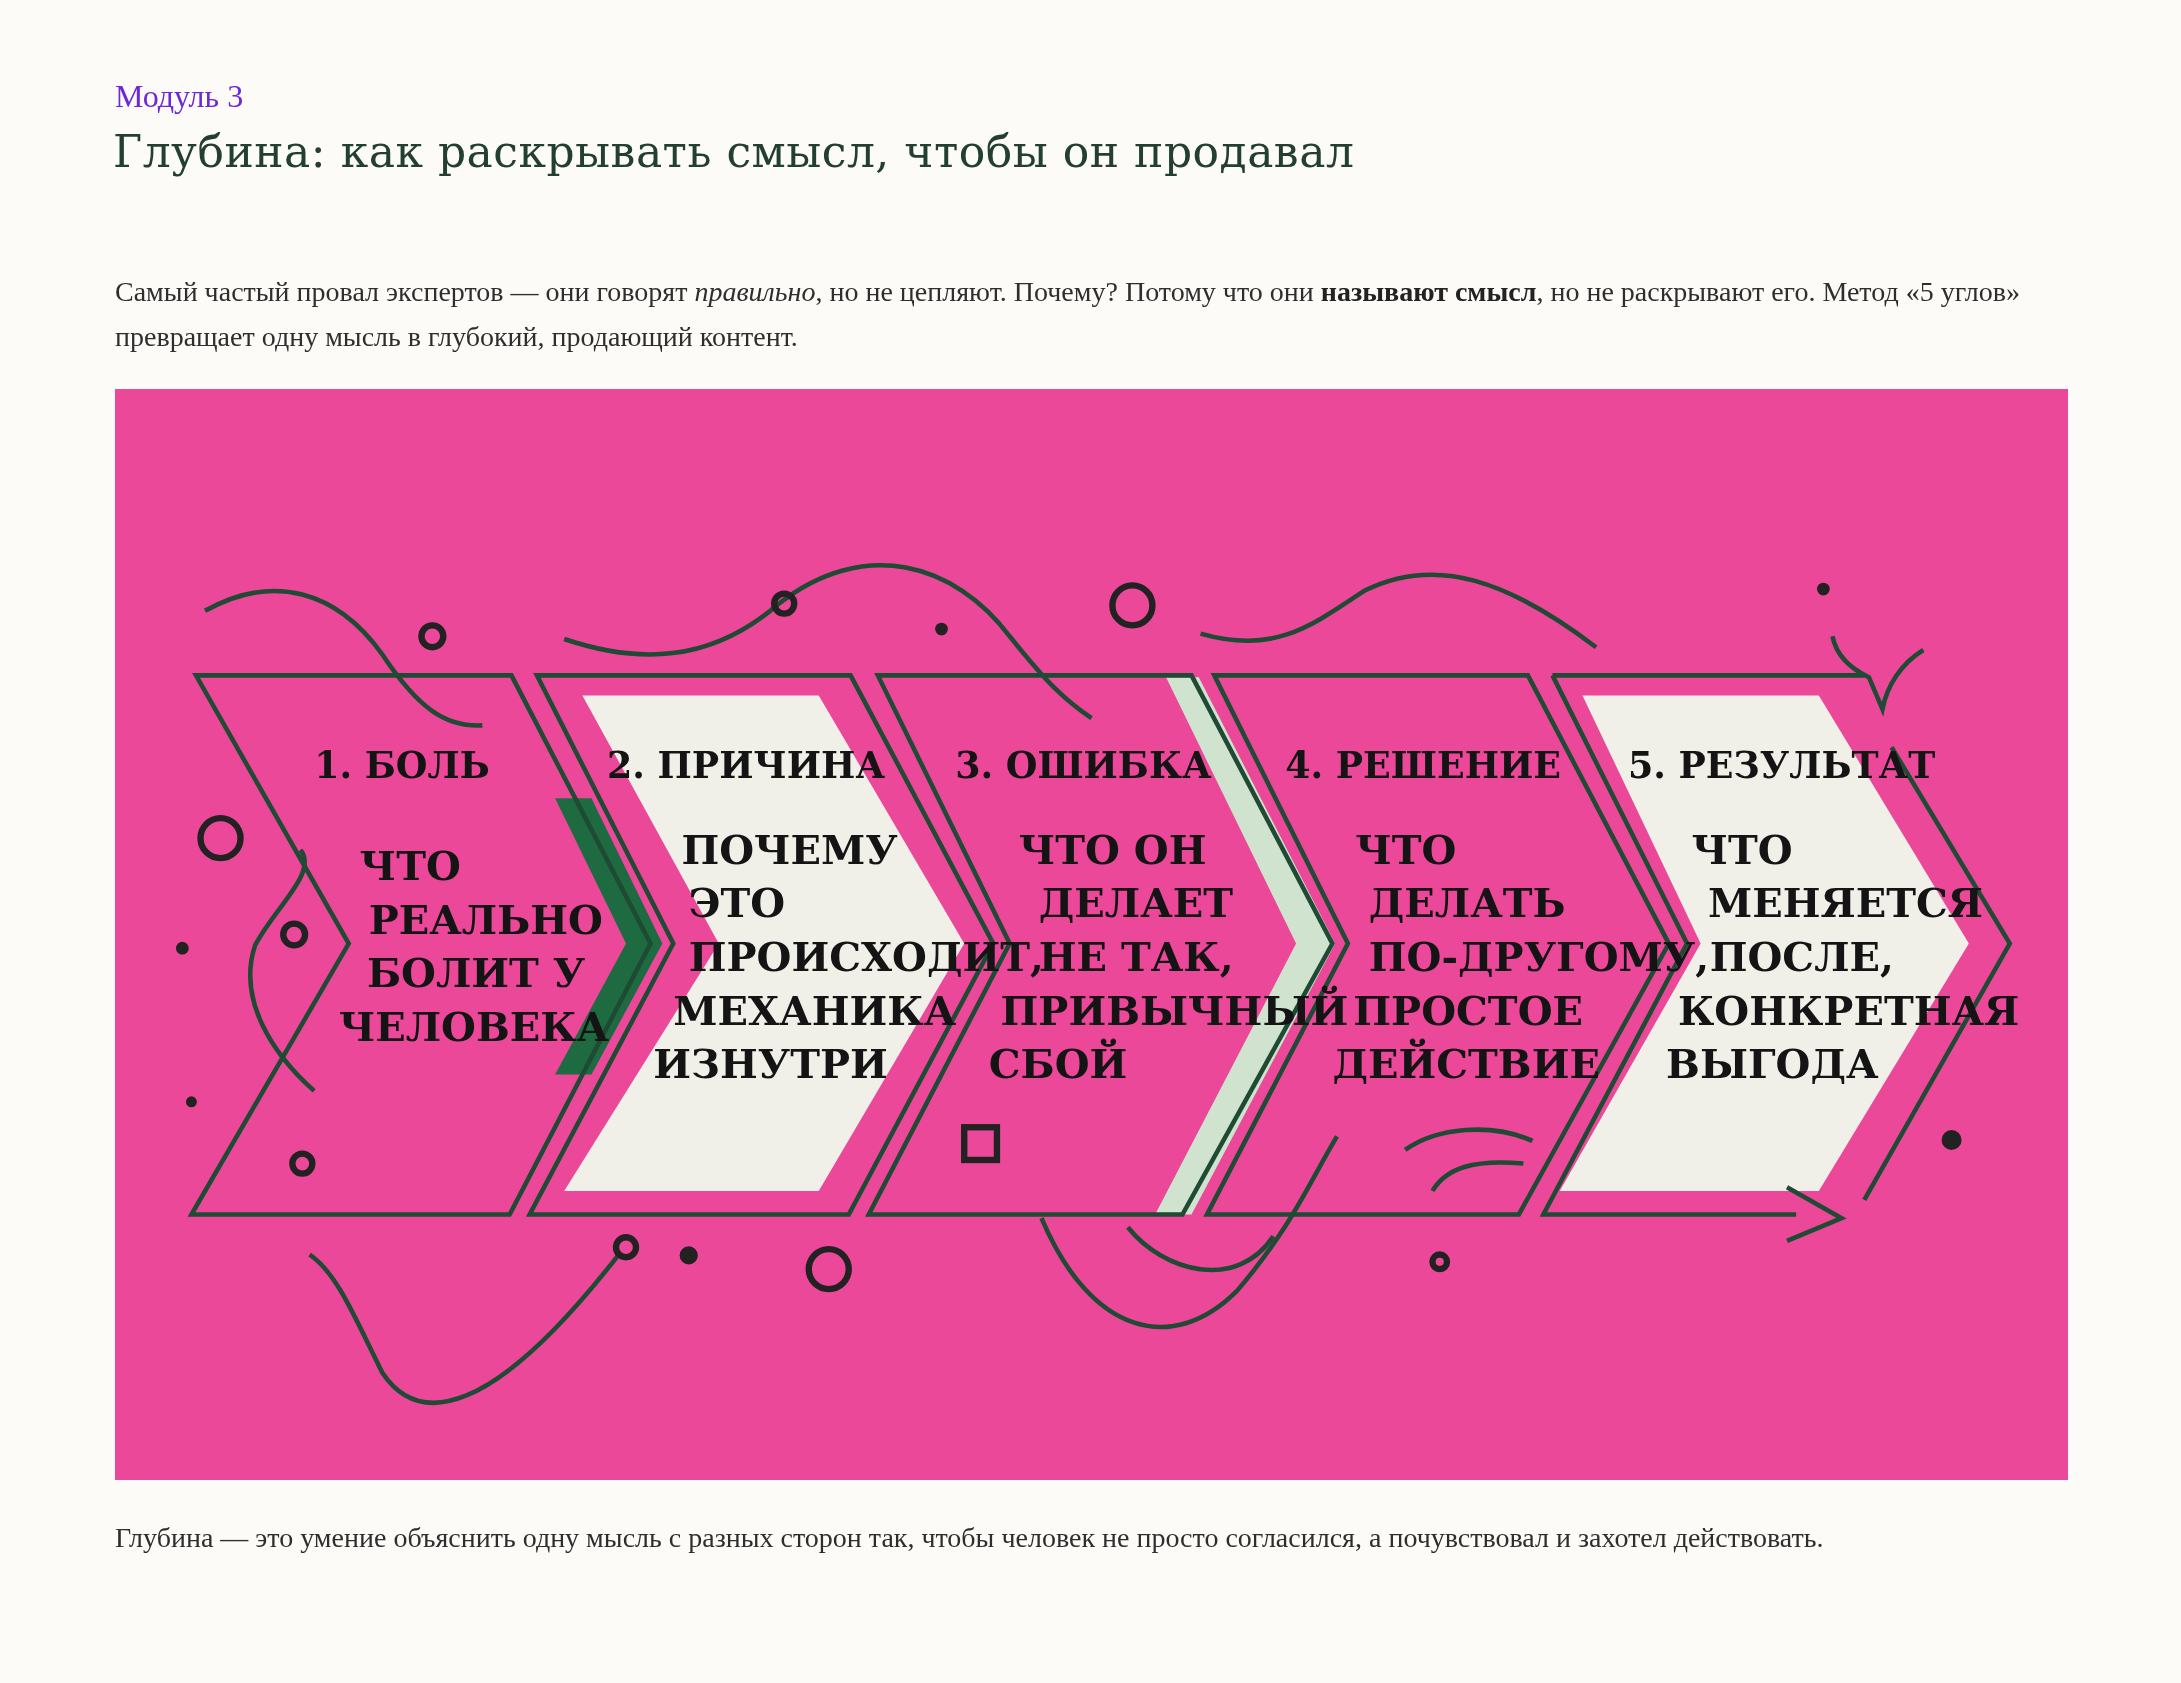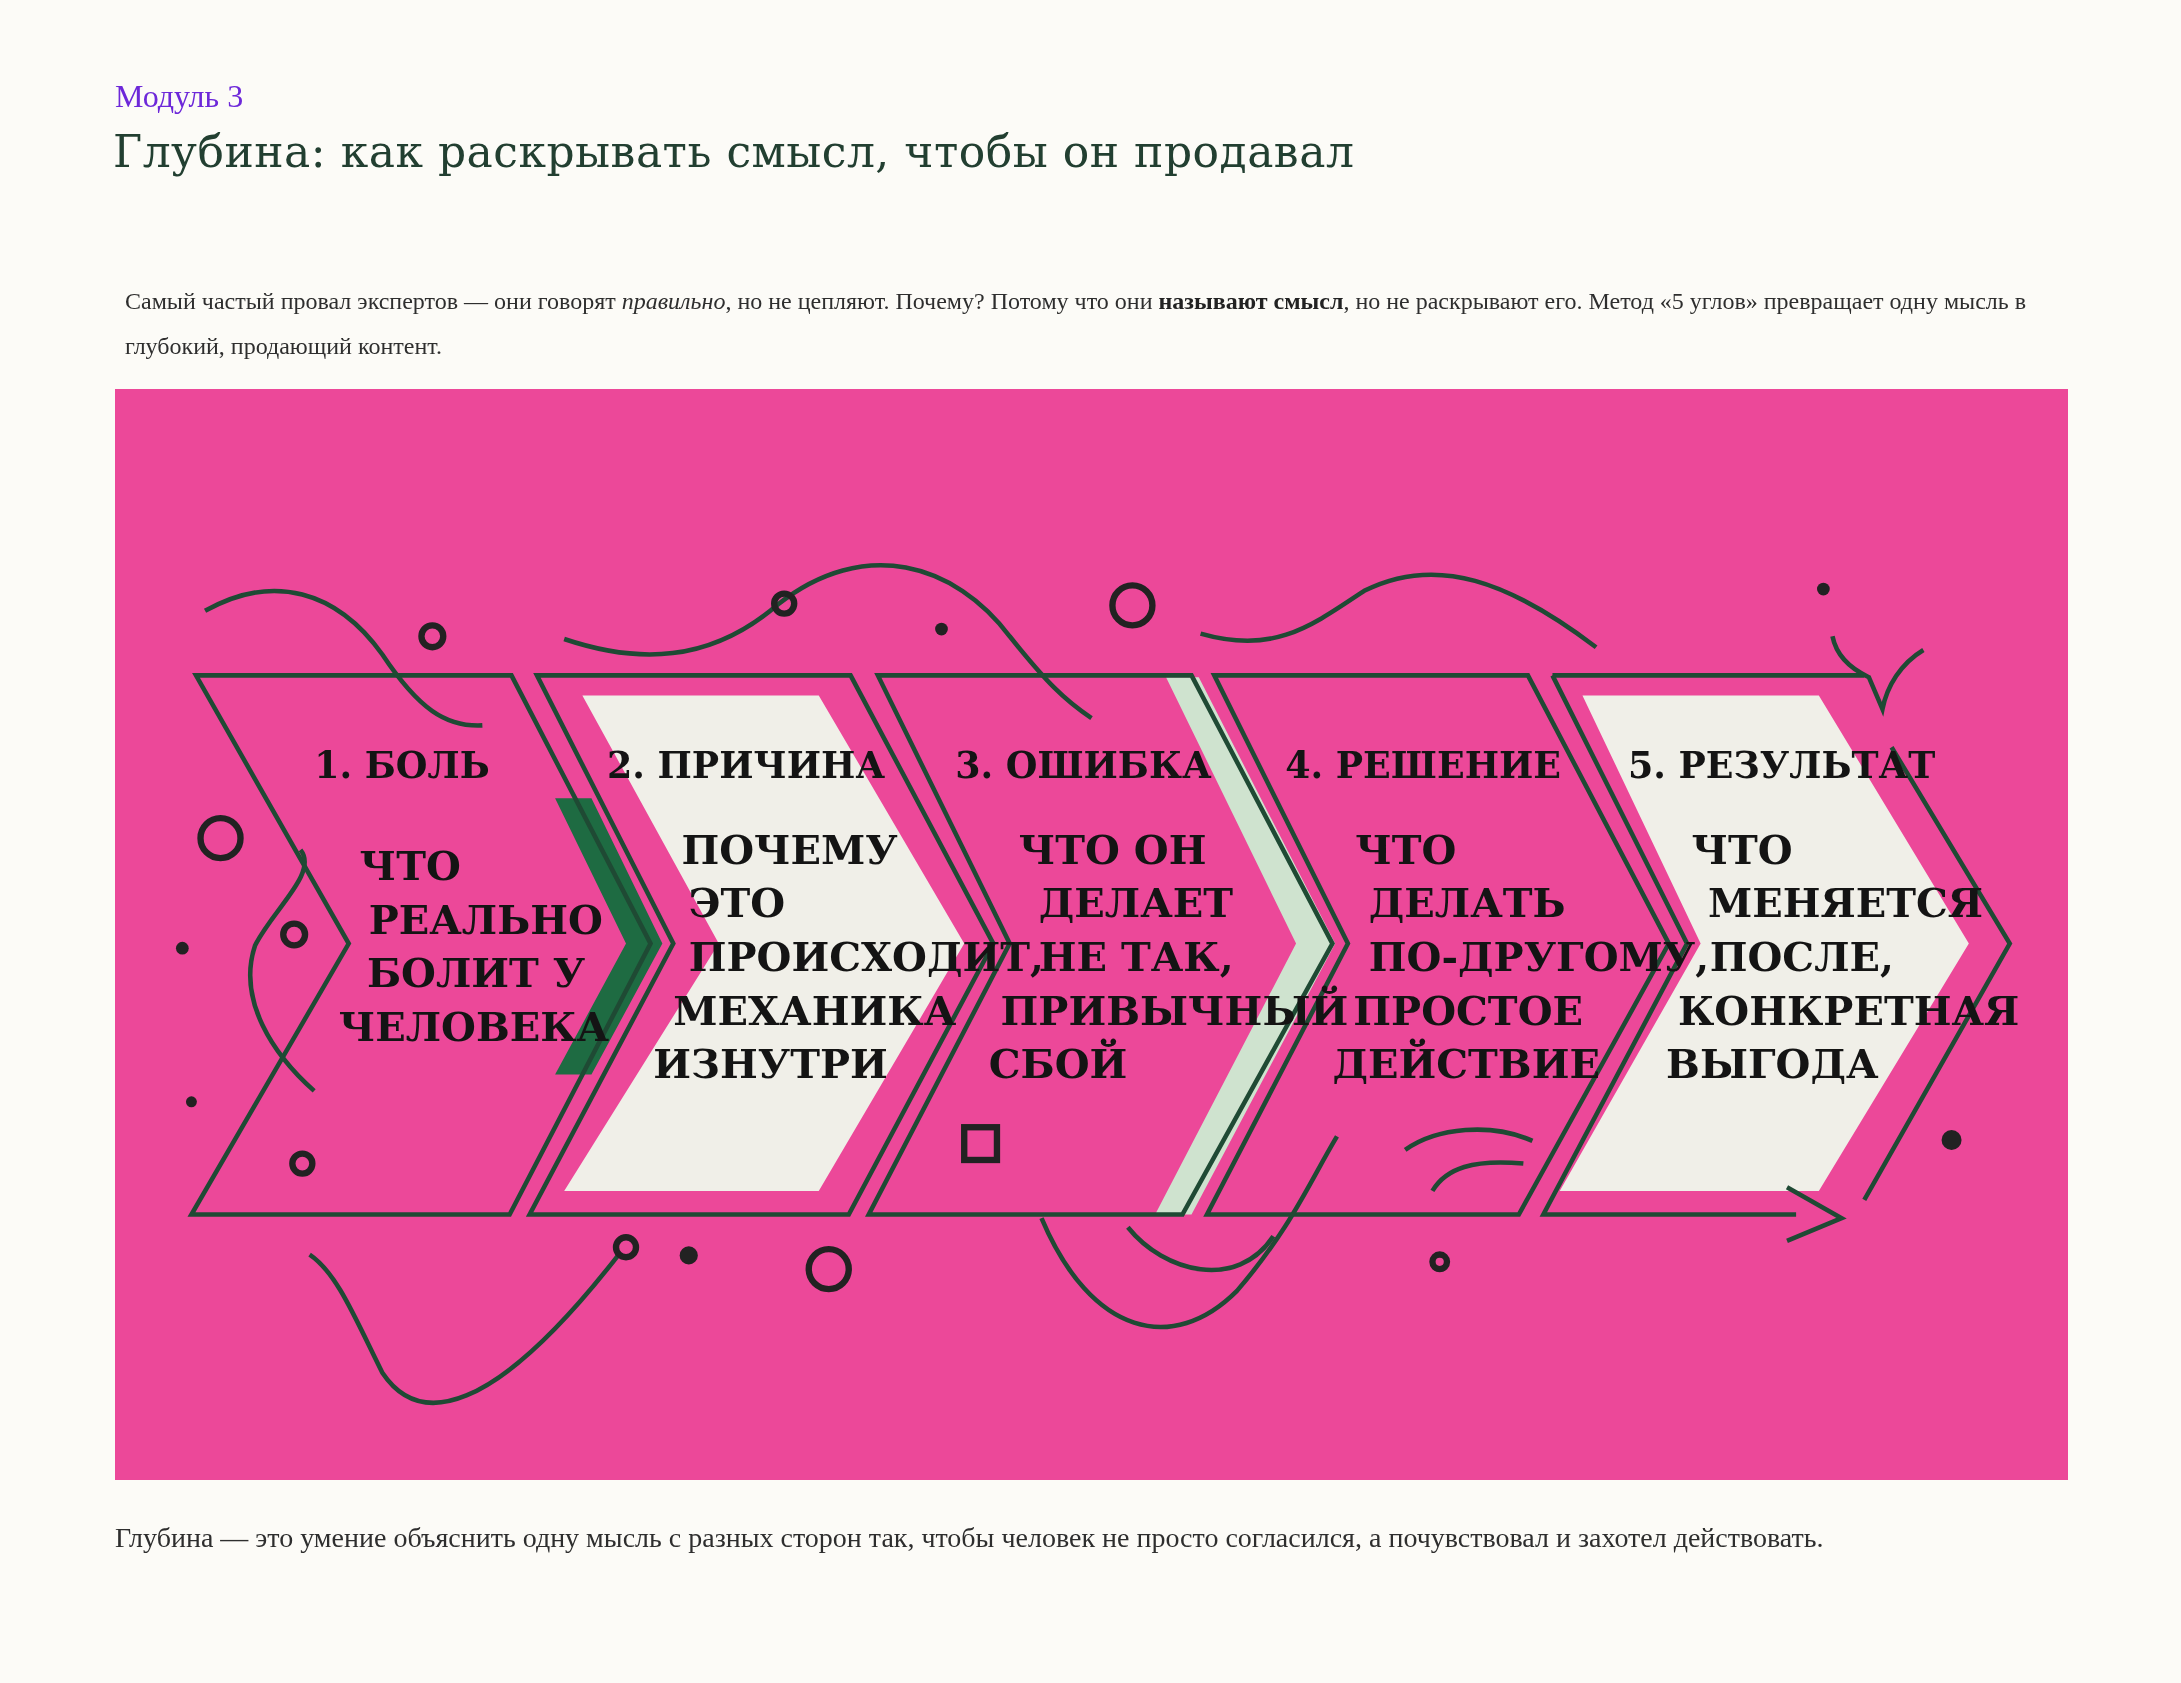--- a/index.html
+++ b/index.html
@@ -19,22 +19,22 @@
   }
   .page-title {
     position: absolute; left: 113px; top: 126px;
     font-family: "DejaVu Serif", serif;
     font-size: 44px; font-weight: normal; color: #223f31;
     margin: 0; letter-spacing: 0.5px;
   }
   .lead {
     position: absolute; left: 115px; top: 269px; width: 1964px;
     font-family: "Liberation Serif", serif;
-    font-size: 24px; line-height: 45px; color: #2e2e2e;
-    margin: 10px;
+    font-size: 28px; line-height: 45px; color: #2e2e2e;
+    margin: 0;
   }
   .lead em { font-style: italic; }
   .lead strong { font-weight: bold; color: #222; }
   .diagram {
     position: absolute; left: 115px; top: 389px;
     width: 1953px; height: 1091px;
     background: #ec4899;
   }
   .diagram svg { position: absolute; left: 0; top: 0; }
   .closing {

